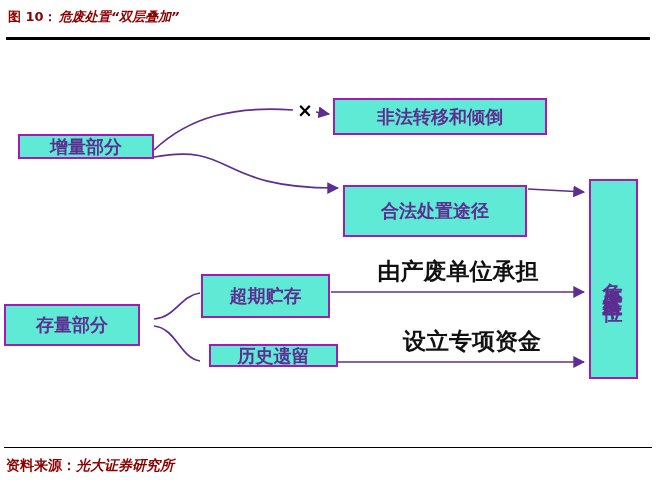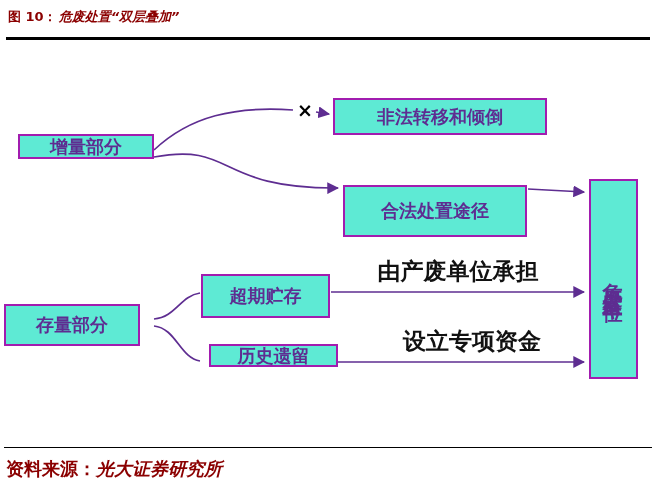--- a/index.html
+++ b/index.html
@@ -61,21 +61,21 @@
   .edge-label-overdue { left: 356px; top: 256px; width: 204px; }
   .edge-label-legacy  { left: 376px; top: 326px; width: 192px; }
 
   
   .footer-rule {
     position: absolute; left: 4px; right: 4px; top: 447px;
     height: 1px; background: #000000;
   }
   .source {
     position: absolute; left: 6px; top: 457px;
-    color: #8B0000; font-size: 18px; font-weight: bold; white-space: nowrap;
+    color: #8B0000; font-size: 14px; font-weight: bold; white-space: nowrap;
   }
   .source-value { font-style: italic; }
 </style>
 </head>
 <body>
 
 <div class="page">
 
   <div class="title-row">
     <span class="title-label">图 10：</span><span class="title-text">危废处置“双层叠加”</span>

